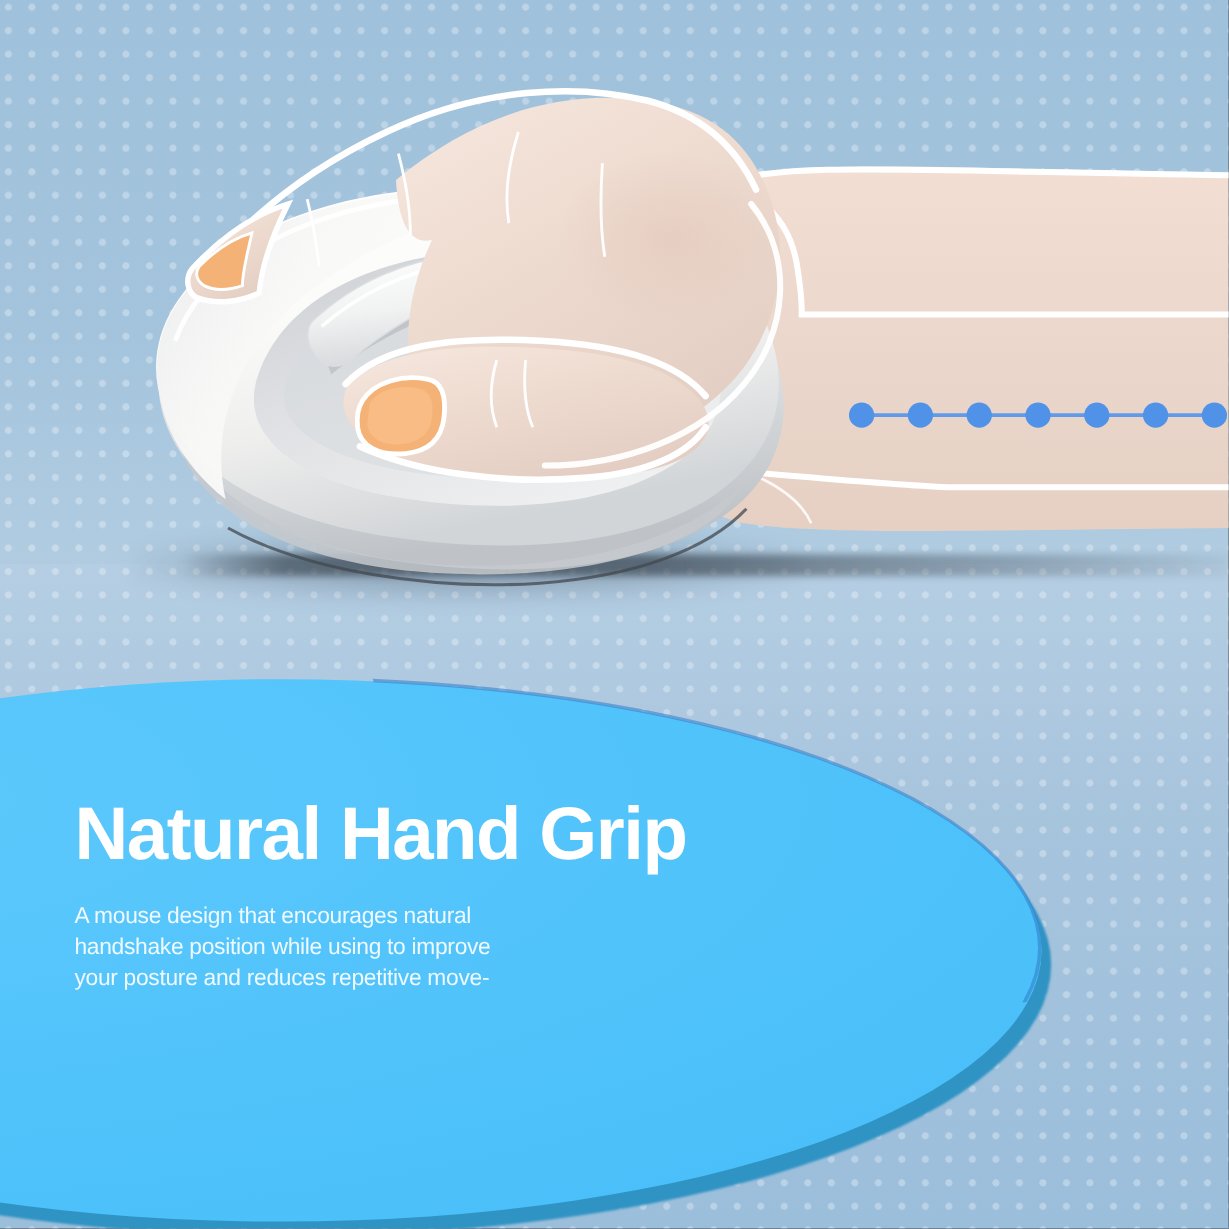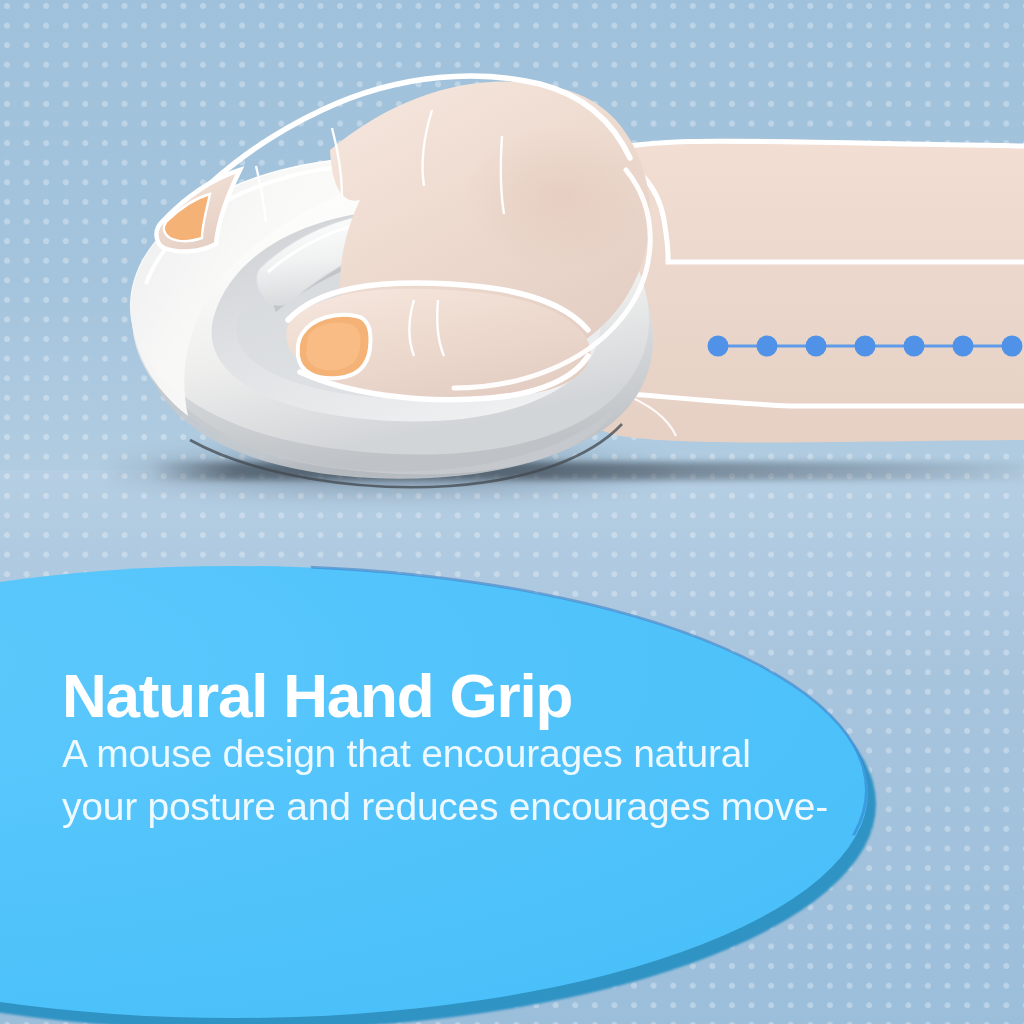--- a/index.html
+++ b/index.html
@@ -84,21 +84,22 @@
   }
   .headline {
     font-size:62px;
     font-weight:bold;
     color:#ffffff;
     letter-spacing:-1.2px;
     line-height:1.02;
     white-space:nowrap;
   }
   .body-copy {
-    font-size:39px;
+    margin-top:24px;
+    font-size:19px;
     line-height:1.365;
     color:rgba(255,255,255,0.90);
     letter-spacing:-0.25px;
     max-width:672px;
   }
   .body-copy span { display:block; white-space:nowrap; }
 </style>
 </head>
 <body>
 
@@ -274,17 +275,18 @@
   </svg>
 
   <div class="panel-shadow"></div>
   <div class="panel"></div>
   <div class="panel-rim"></div>
 
   <div class="copy">
     <div class="headline">Natural Hand Grip</div>
     <div class="body-copy">
       <span>A mouse design that encourages natural</span>
-      <span>your posture and reduces encourages move-</span>
+      <span>handshake position while using to improve</span>
+      <span>your posture and reduces repetitive move-</span>
     </div>
   </div>
 
 </div>
 
 </body></html>

